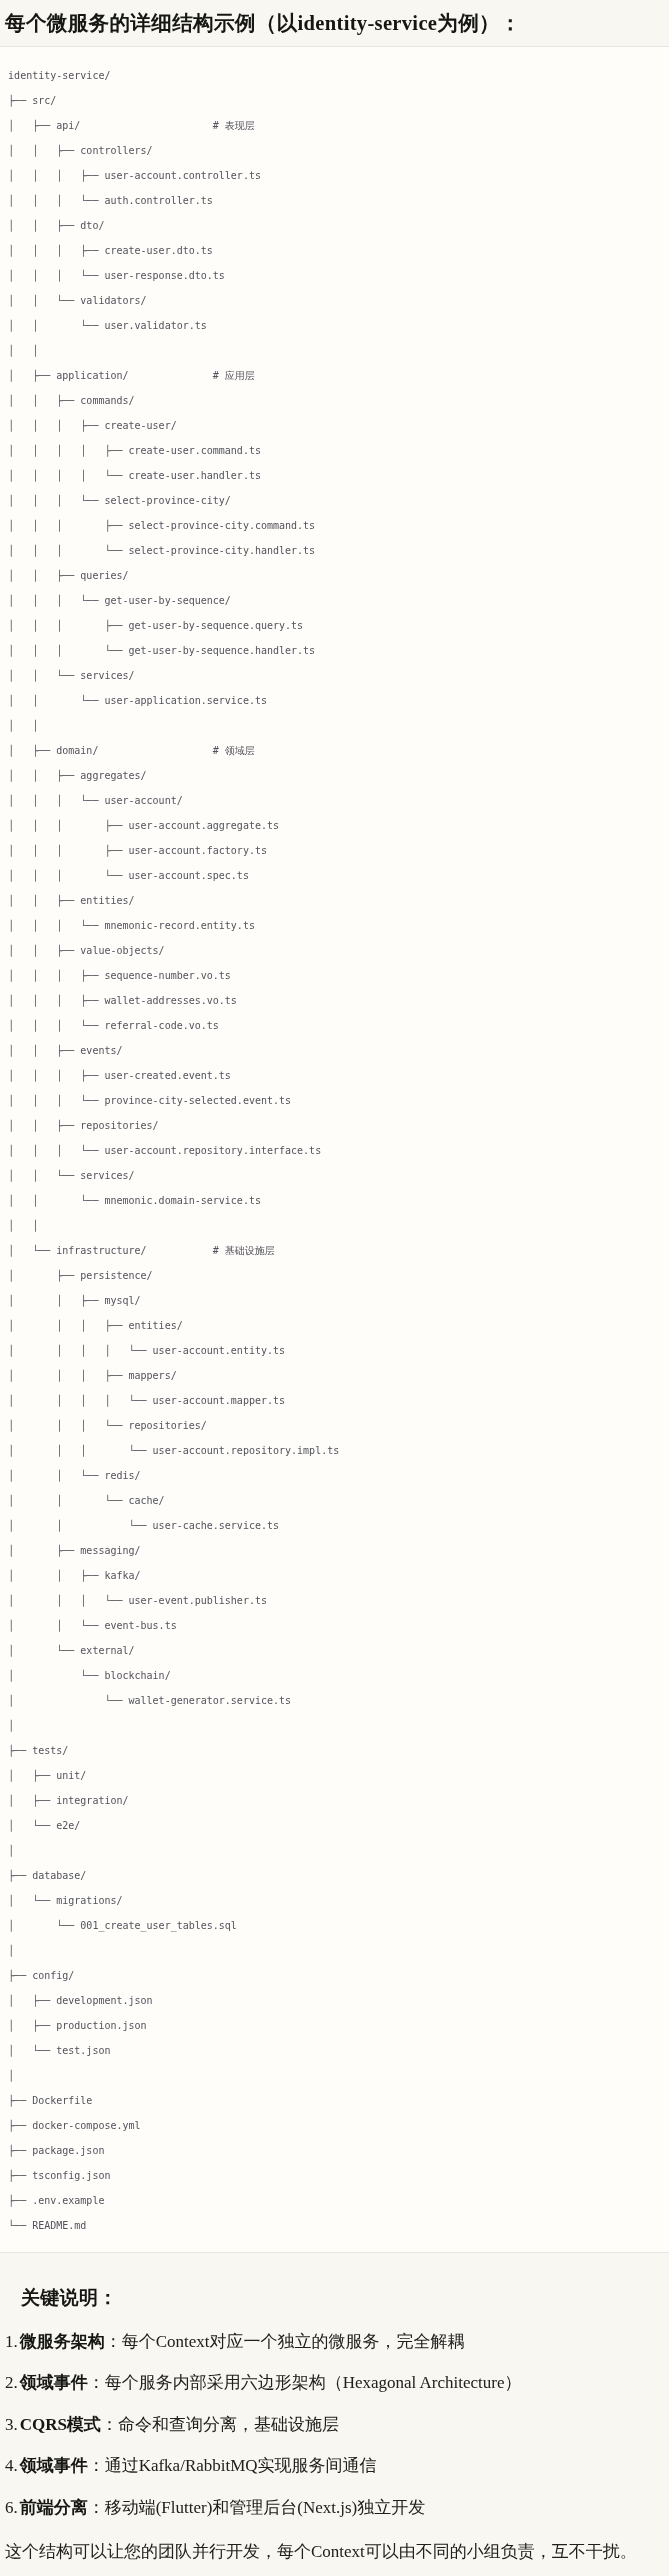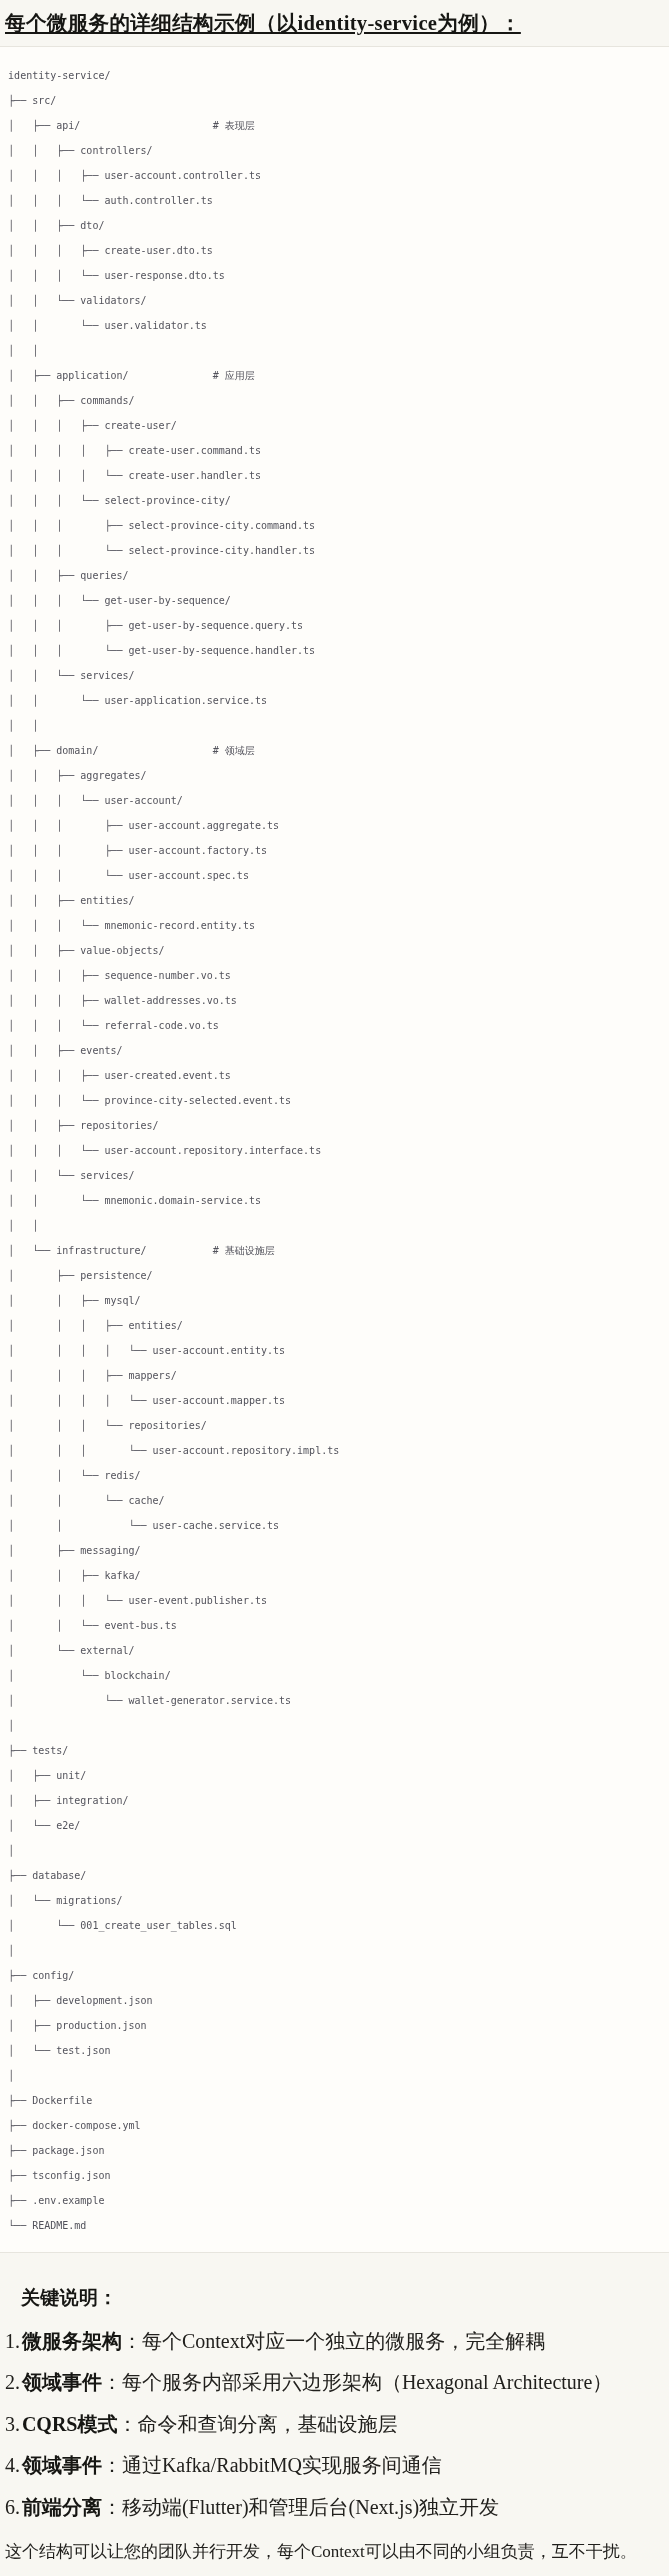--- a/index.html
+++ b/index.html
@@ -15,21 +15,20 @@
     overflow: hidden;
   }
   .page-title {
     margin: 0;
     padding: 10px 6.3px 8.1px 5px;
     font-size: 20.6px;
     line-height: 27.5px;
     font-weight: 700;
     color: #161613;
     letter-spacing: 0.3px;
-    text-decoration: underline;
   }
   .code-block {
     background: #fefdfa;
     border-top: 0.6px solid #e7e5de;
     border-bottom: 0.6px solid #e7e5de;
   }
   pre.tree {
     margin: 0;
     padding: 16.3px 10px 13.8px 8.1px;
     font-family: "DejaVu Sans Mono", monospace;
@@ -44,21 +43,21 @@
   .notes-heading {
     margin: 16px;
     font-size: 19px;
     line-height: 25px;
     font-weight: 700;
     color: #161613;
     letter-spacing: 0.3px;
   }
   .note-item {
     margin-top: 20.6px;
-    font-size: 20px;
+    font-size: 17px;
     line-height: 21px;
     color: #21201d;
   }
   .note-item .num {
     margin-right: 1.9px;
   }
   .note-item strong {
     font-weight: 700;
     color: #161613;
   }

